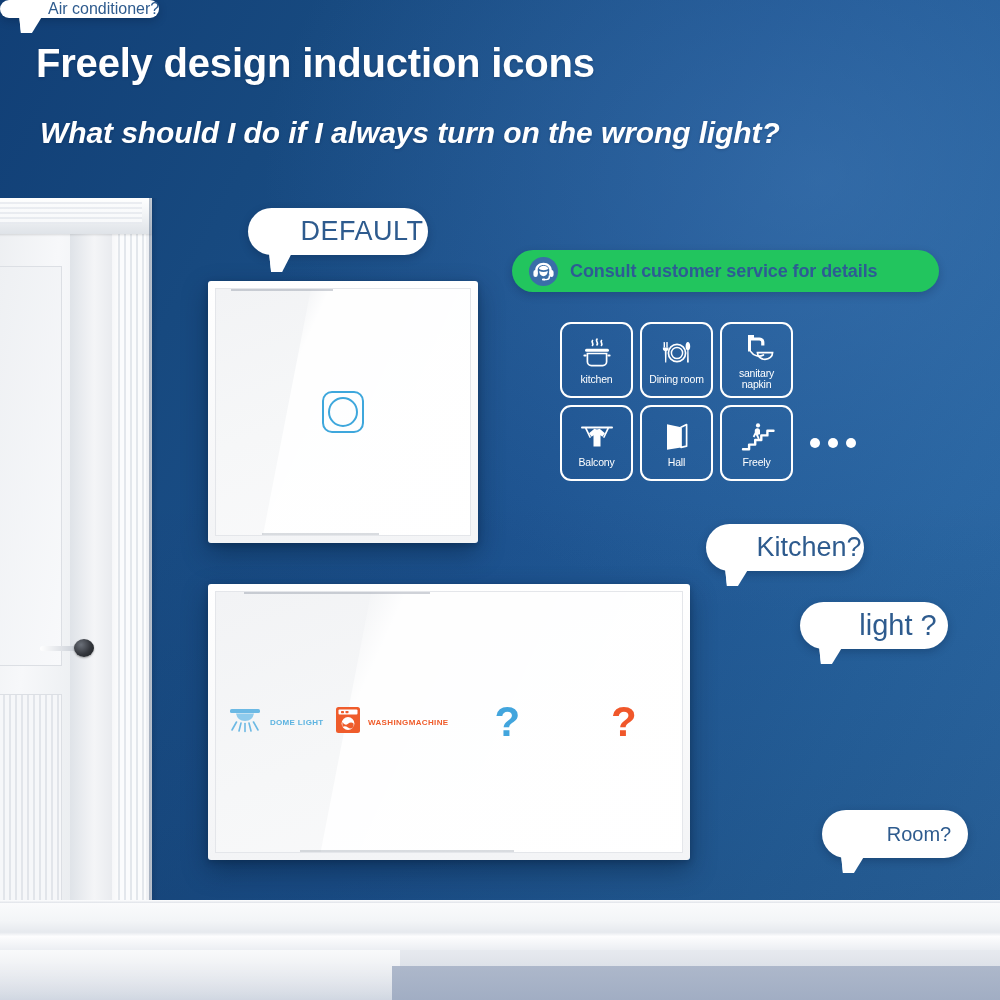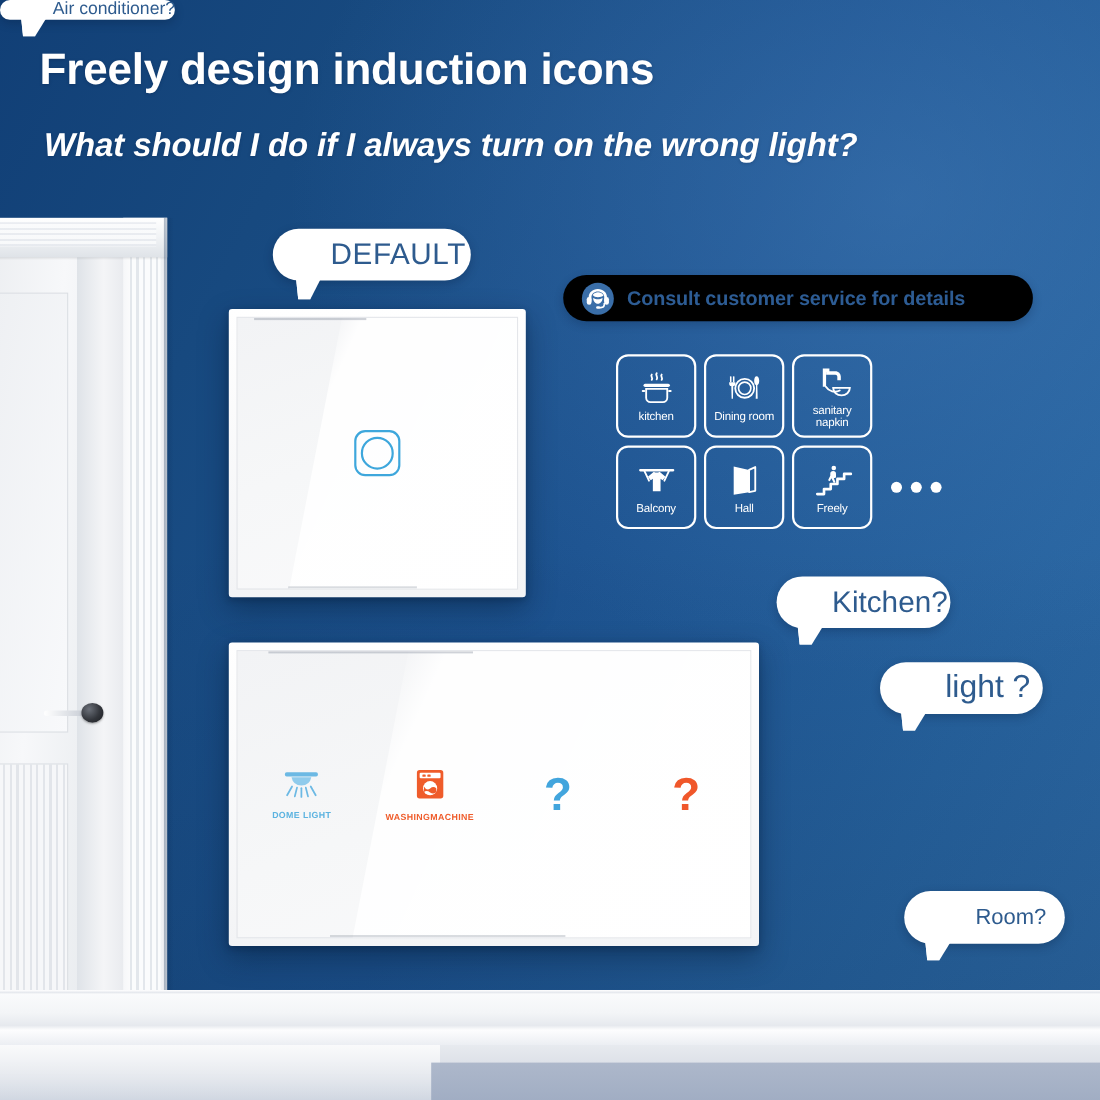--- a/index.html
+++ b/index.html
@@ -158,21 +158,21 @@
     width:26px; height:26px; border-radius:50%;
     border:2px solid #3ea7dc;
   }
 
   
   .panel-icons {
     position:absolute; left:0; top:0; width:100%; height:100%;
     display:flex; align-items:center; z-index:3;
   }
   .panel-slot {
-    flex:1; display:flex; flex-direction:column;
+    flex:1; display:flex; 
     align-items:center; justify-content:center; gap:5px;text-align:center;
   }
   .panel-slot .slot-label {
     font-size:8px; font-weight:bold; letter-spacing:0.35px; white-space:nowrap;
   }
   .slot-label.blue { color:#5cb3e0; }
   .slot-label.orange { color:#ef5c2b; }
   .qmark { font-size:42px; font-weight:bold; line-height:1; }
   .qmark.blue { color:#42a5dd; }
   .qmark.orange { color:#f0572a; }
@@ -205,21 +205,21 @@
   }
   #bubble-default::after { left:22px; bottom:-17px; border-top-width:21px; }
 
   #bubble-kitchen { left:706px; top:524px; width:158px; height:47px; font-size:27px; }
   #bubble-light   { left:800px; top:602px; width:148px; height:47px; font-size:29px; }
   #bubble-room    { left:822px; top:810px; width:146px; height:48px; font-size:20px;text-align:right; }
 
   
   #consult-pill {
     position:absolute; left:512px; top:250px; width:427px; height:42px;
-    background:#000000; border-radius:21px;
+    background:#22c55e; border-radius:21px;
     display:flex; align-items:center; gap:11px; padding:0 16px;
     box-shadow:0 3px 9px rgba(2,20,46,0.22);
   }
   #consult-pill .pill-text {
     font-size:18px; font-weight:bold; color:#2d5c94; letter-spacing:-0.1px;
   }
   .support-icon { width:31px; height:31px; flex:0 0 31px; }
 
   
   #icon-grid {

